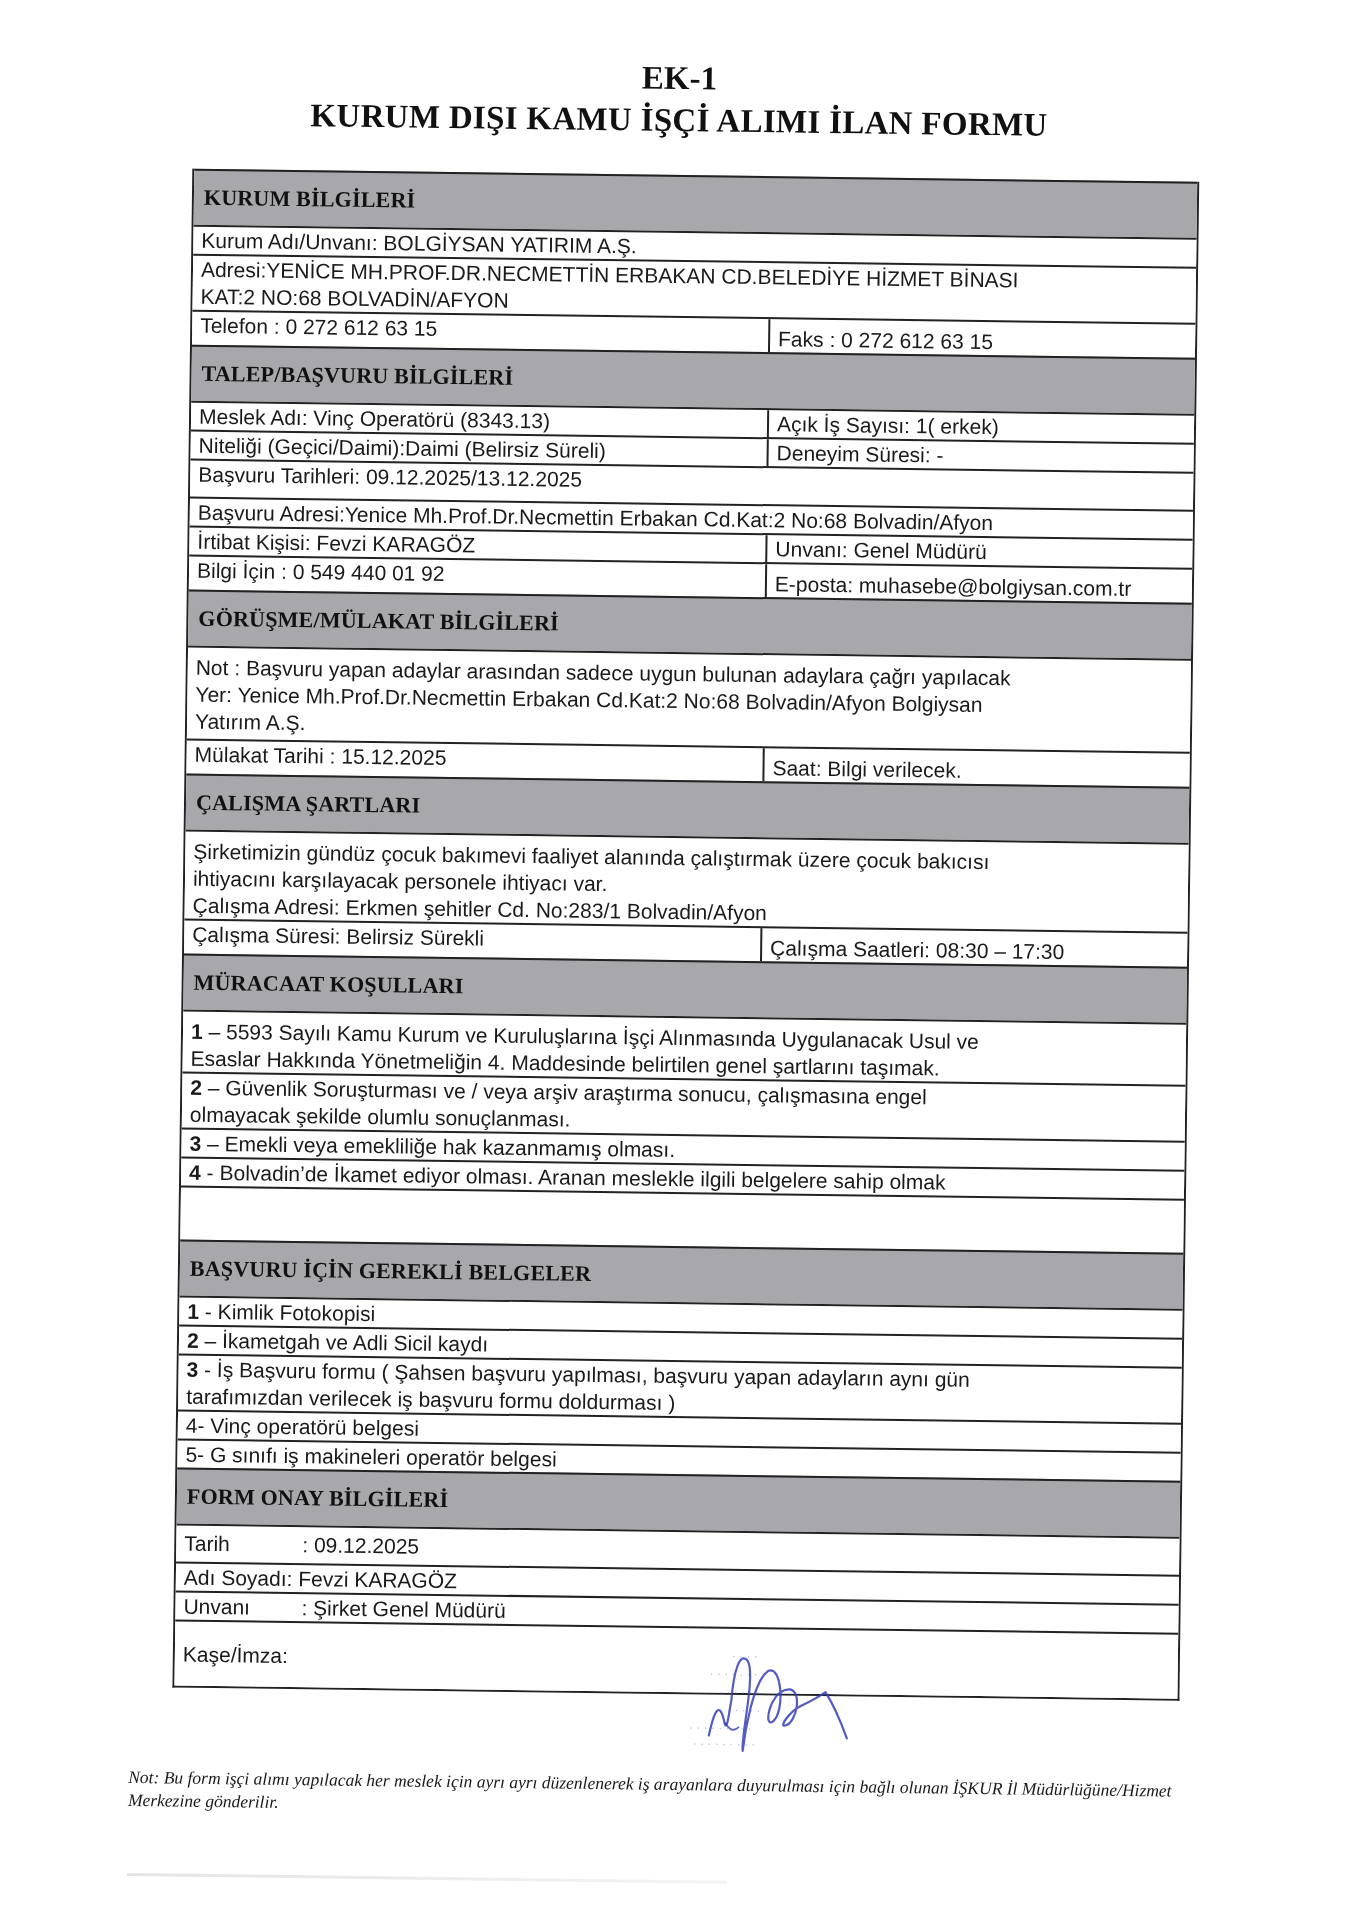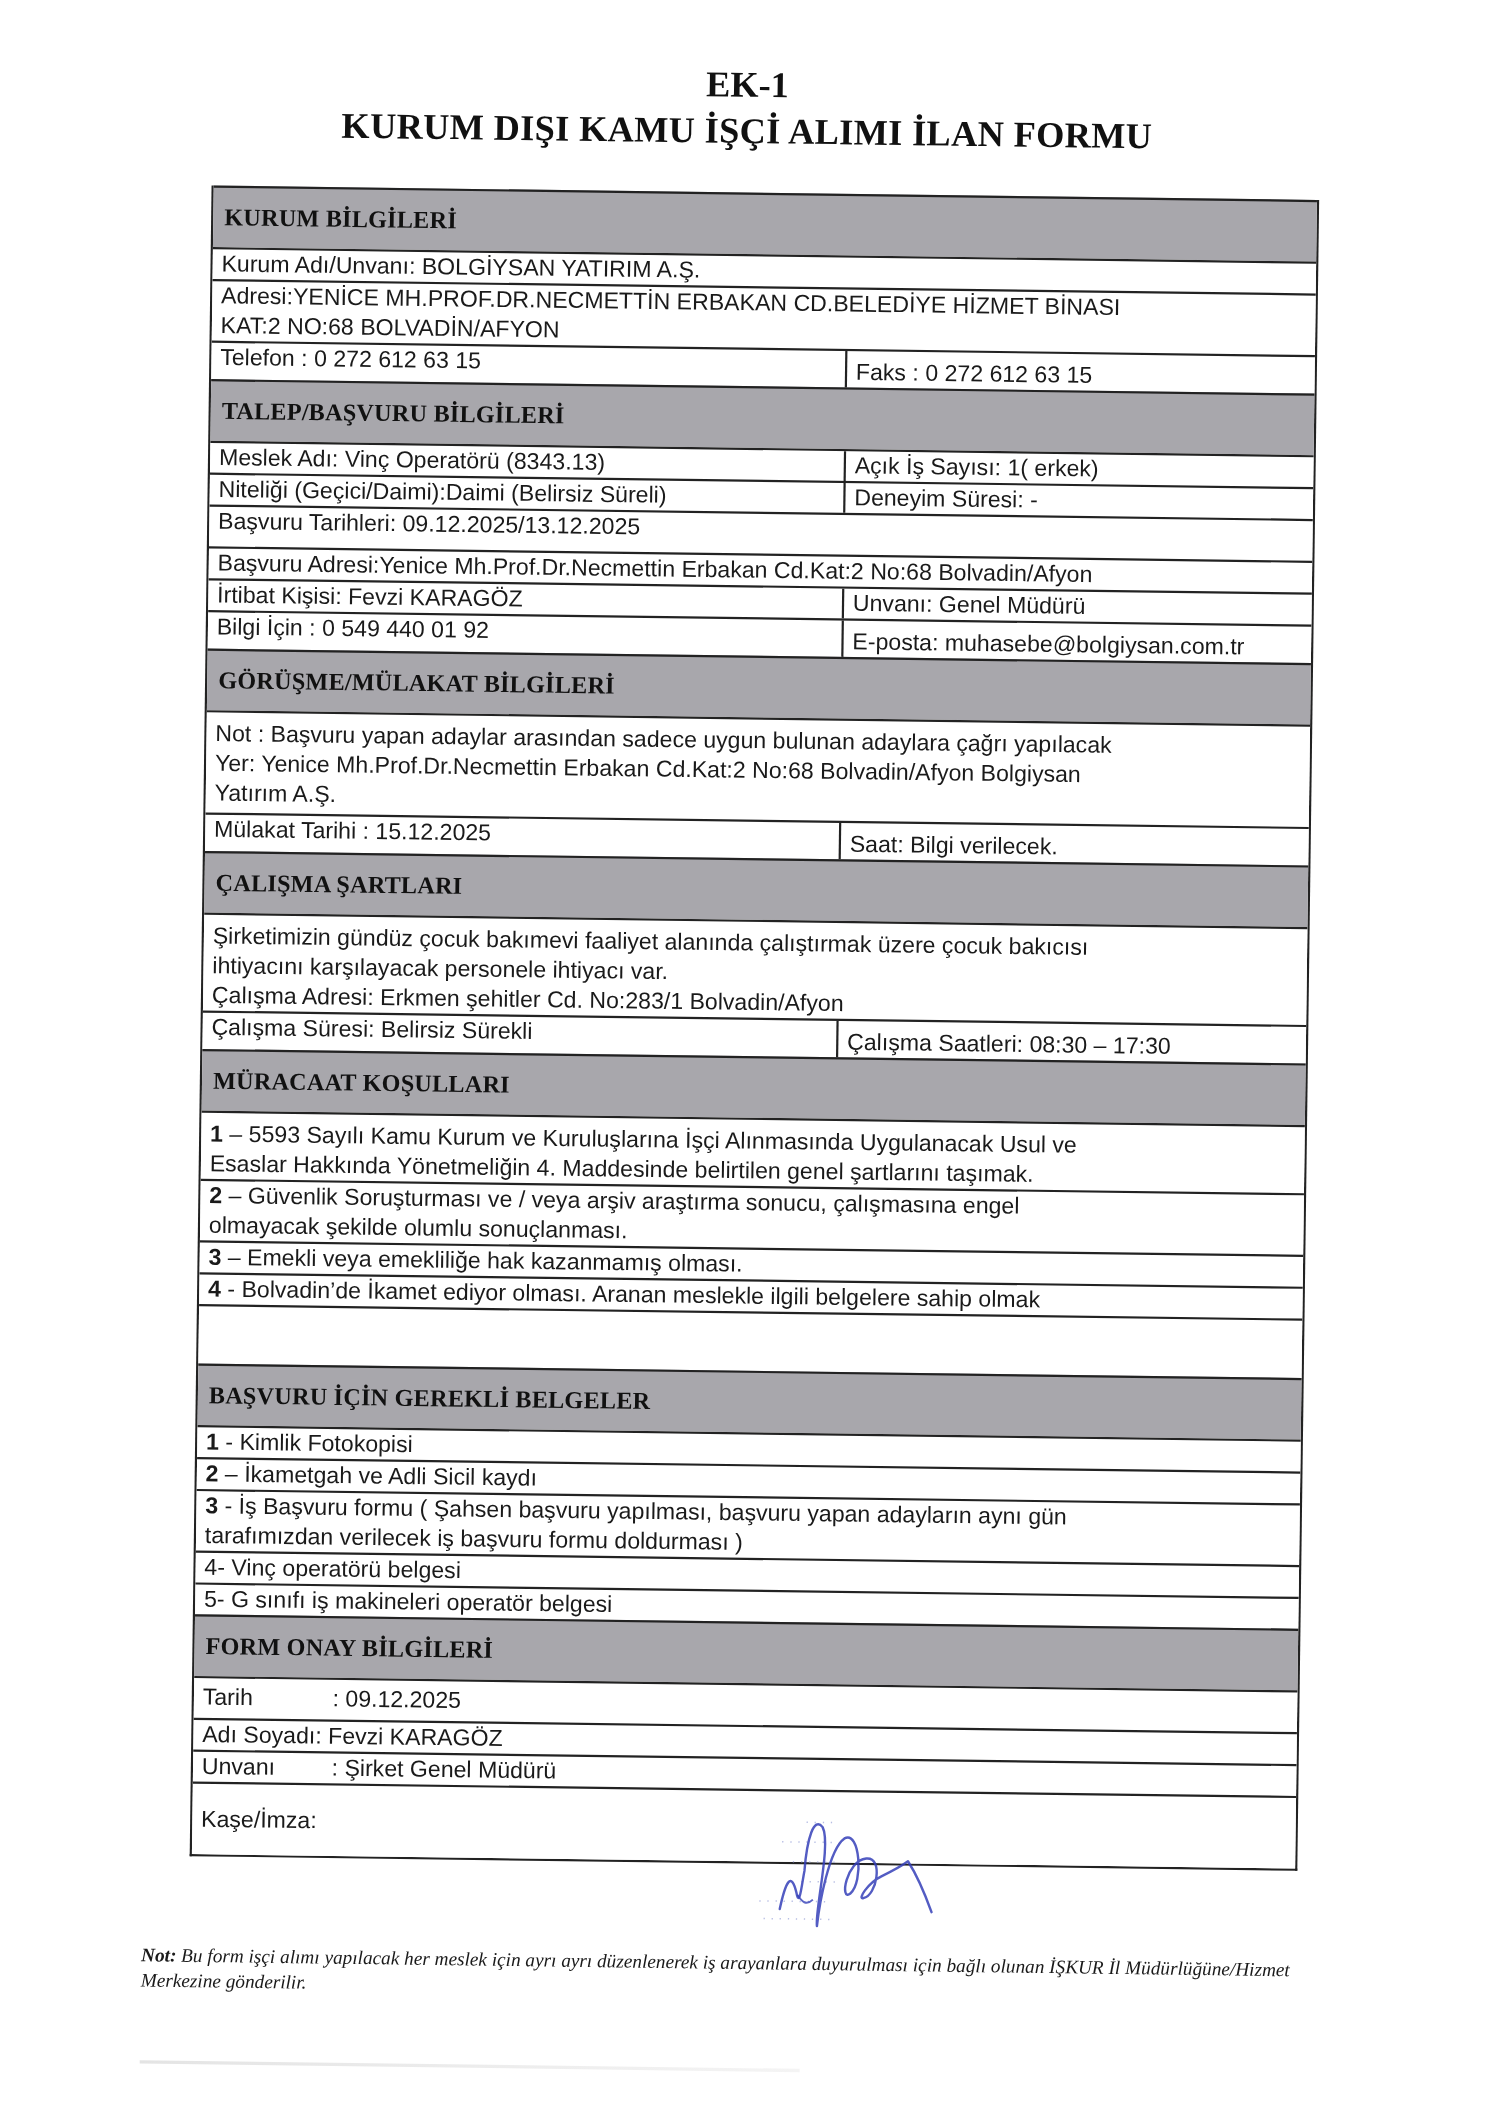--- a/index.html
+++ b/index.html
@@ -99,21 +99,21 @@
       left: 150px;
       top: 1773px;
       width: 1050px;
       font-family: "Liberation Serif", serif;
       font-style: italic;
       font-size: 17.5px;
       line-height: 23px;
       color: #1a1a1a;
     }
     .footnote .not-label {
-      font-weight: bold;
+      font-weight: normal;
     }
     .stamp {
       position: absolute;
       left: 690px;
       top: 1640px;
       width: 200px;
       height: 120px;
       pointer-events: none;
     }
     .stamp-text {

